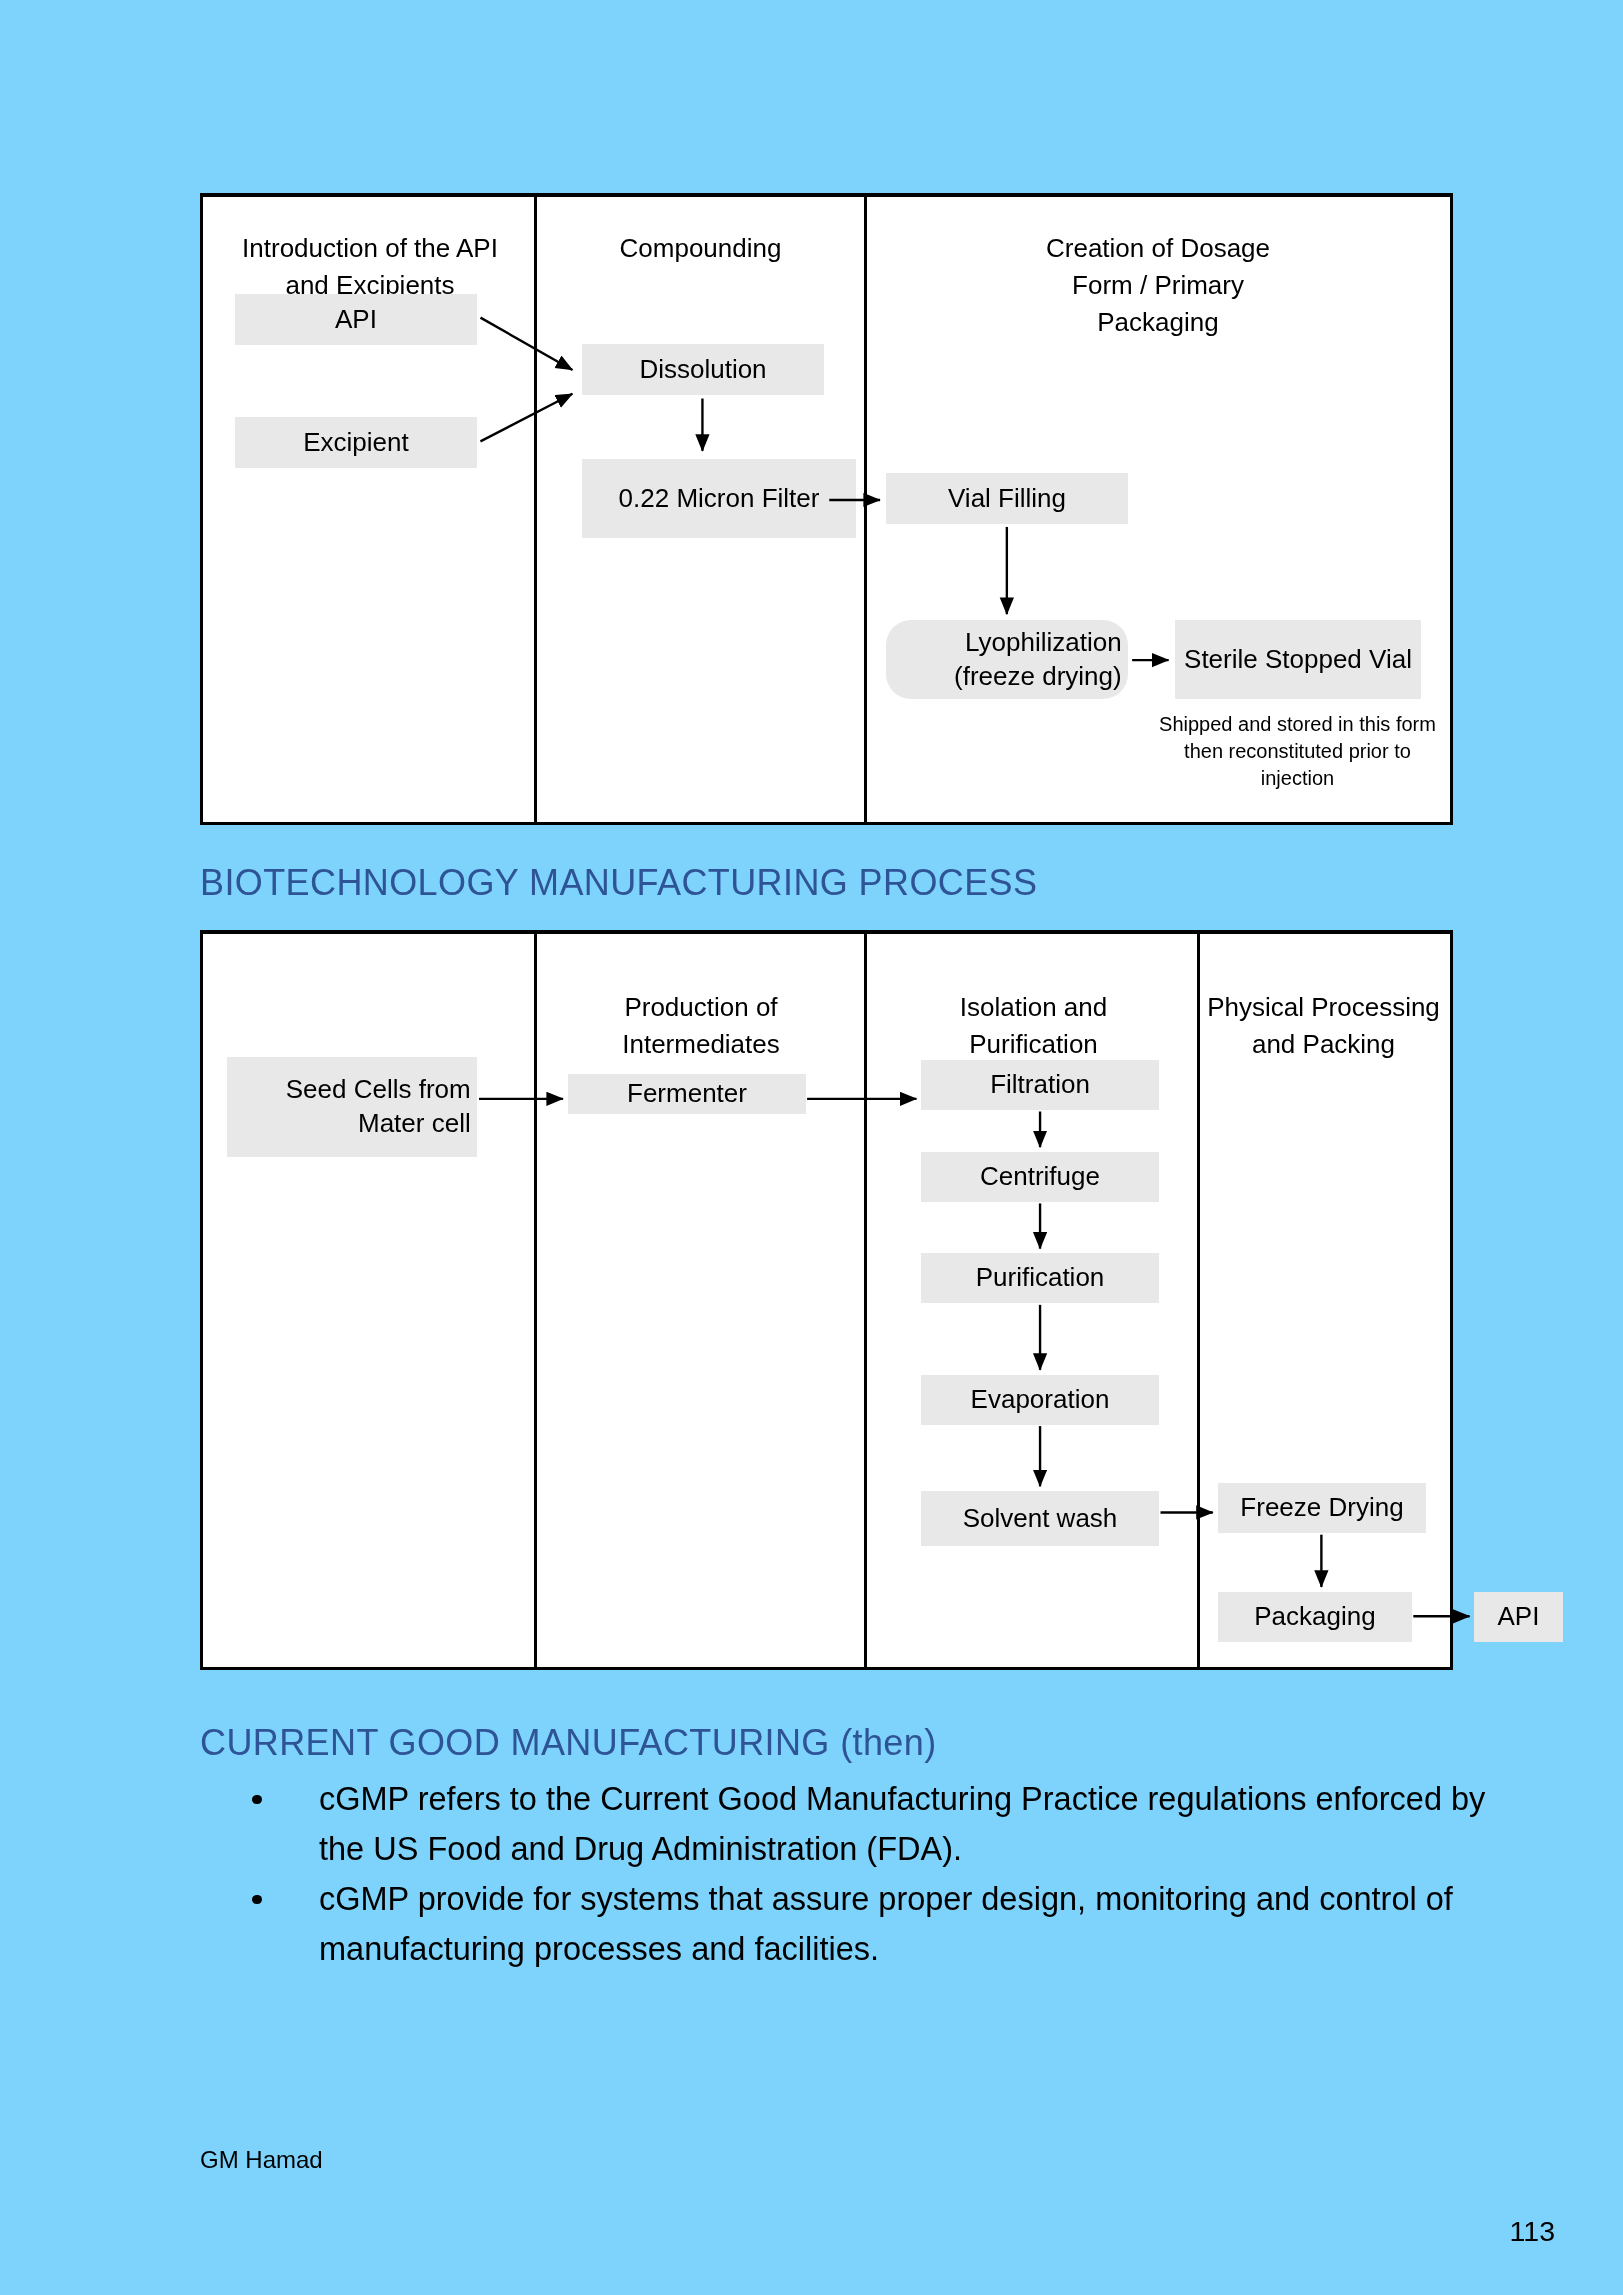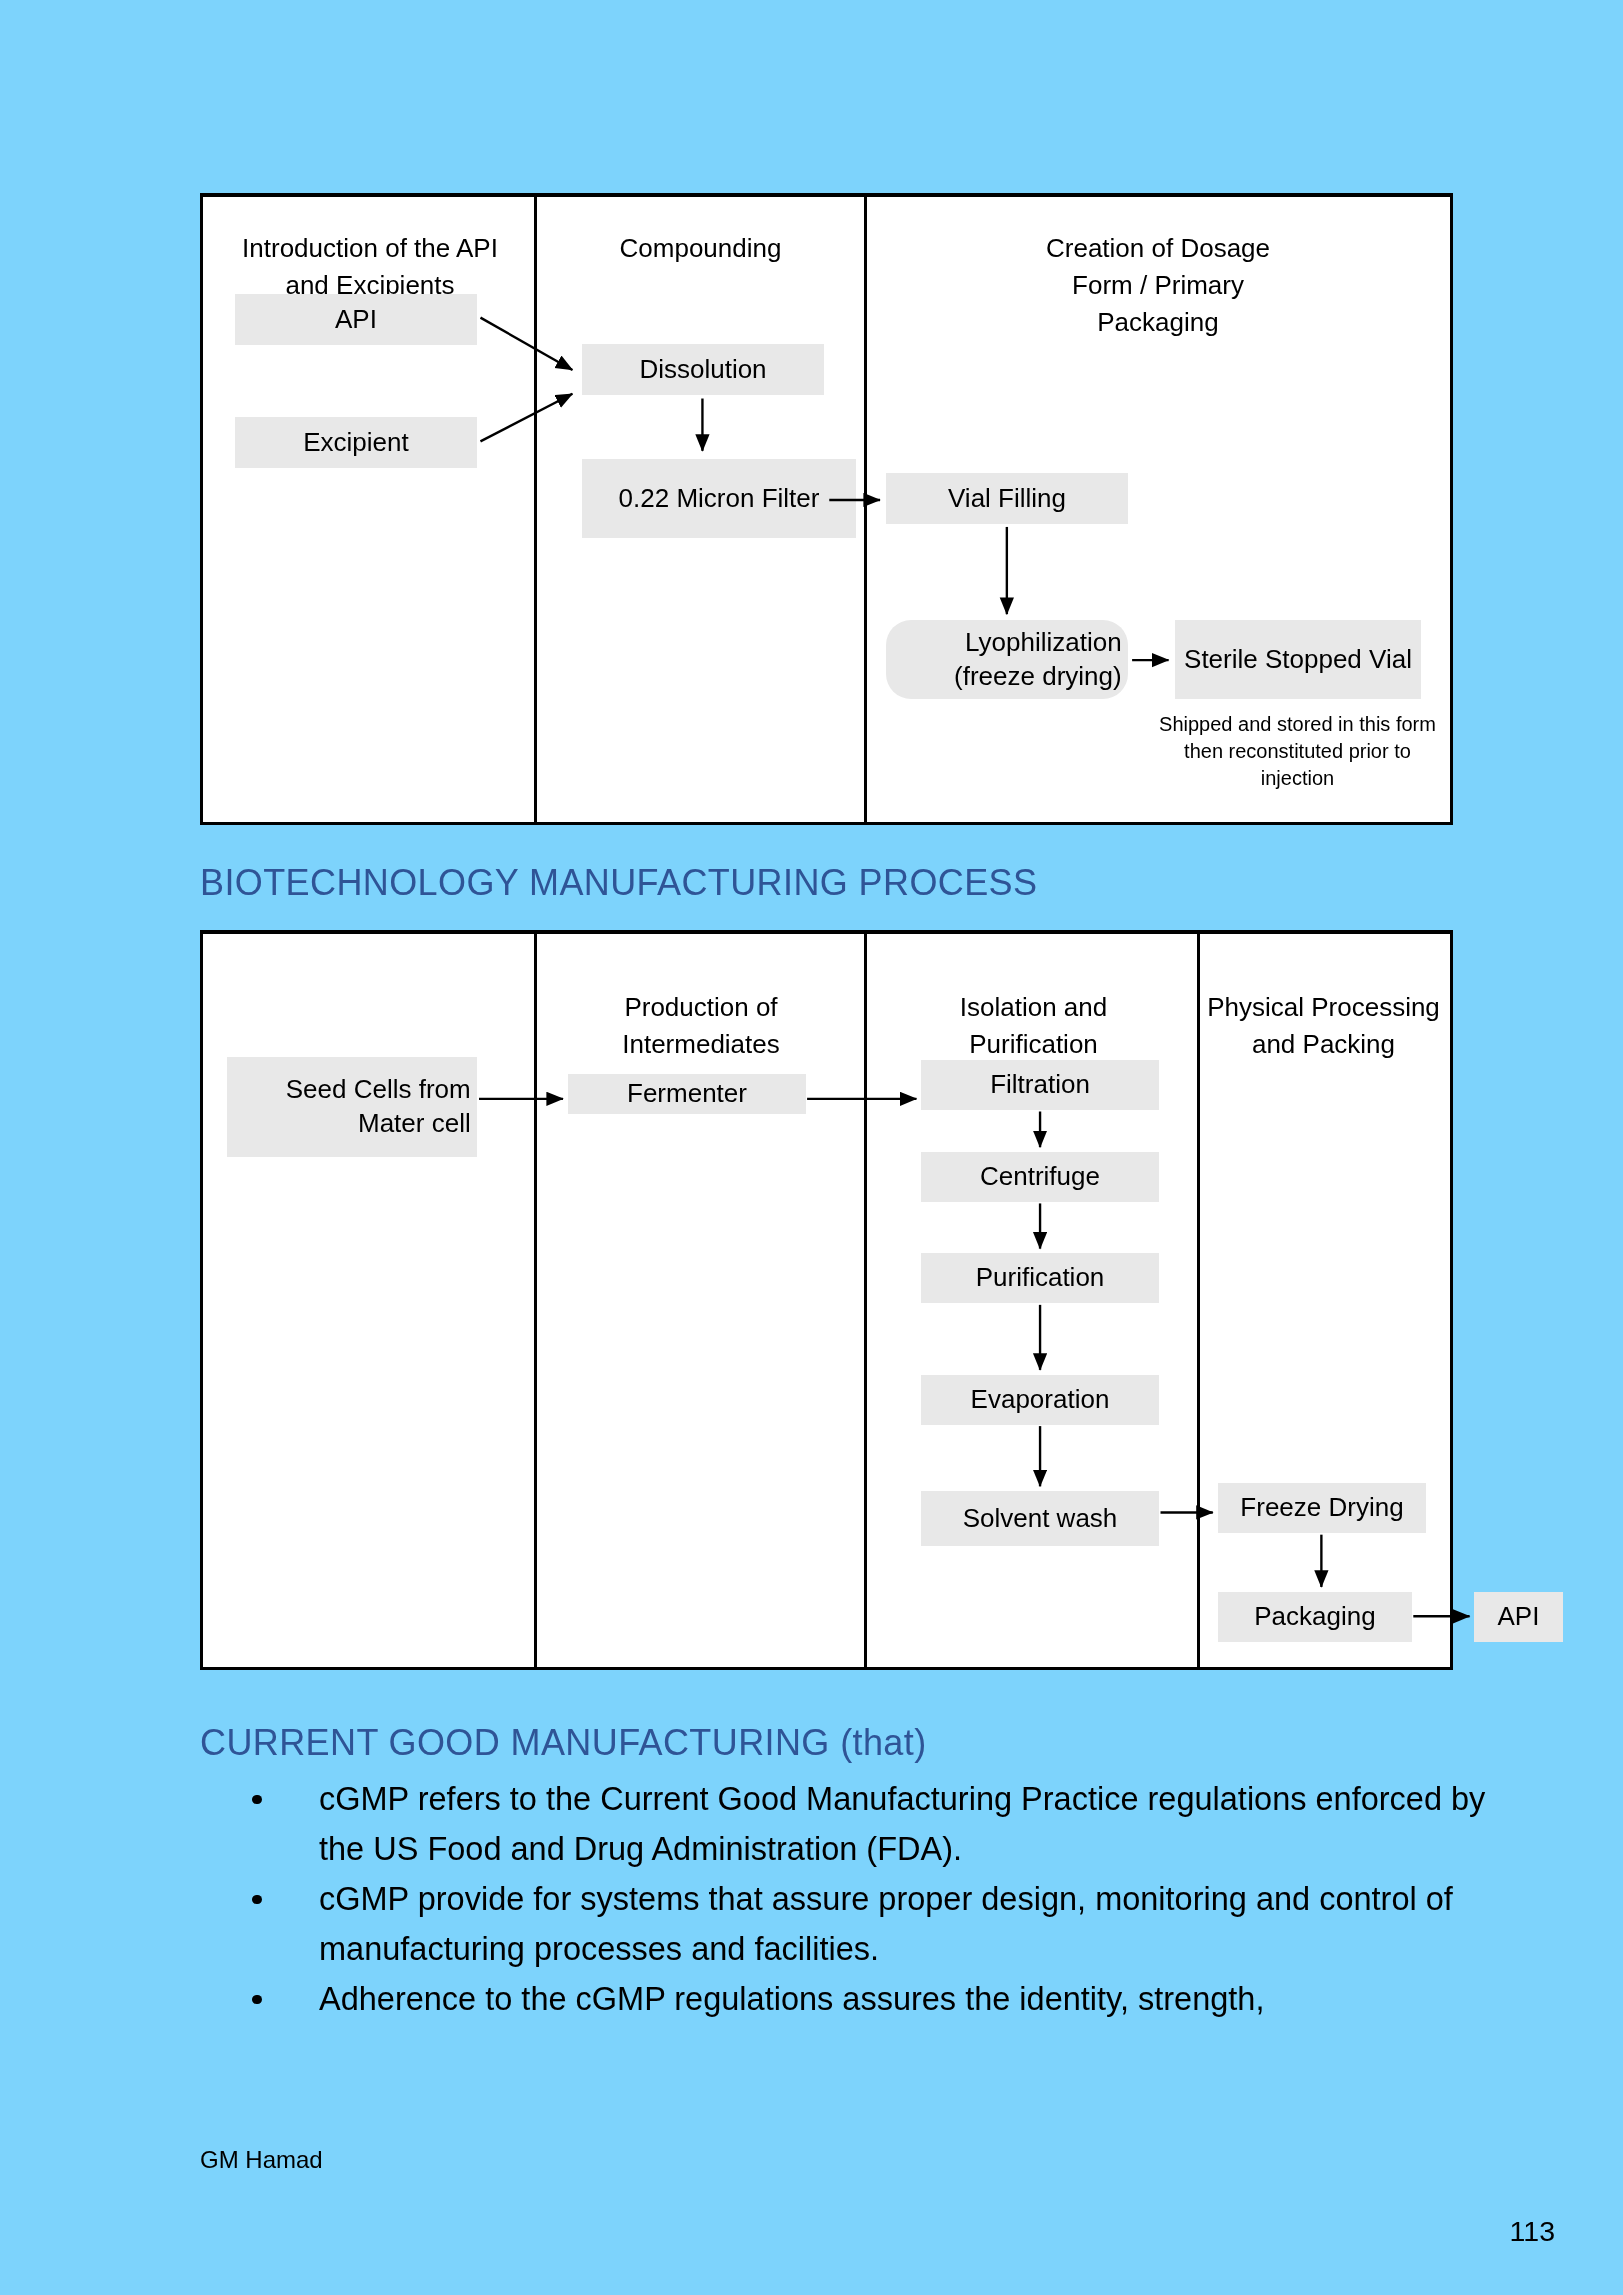--- a/index.html
+++ b/index.html
@@ -93,25 +93,24 @@
       <line x1="1056" y1="468" x2="1056" y2="550" marker-end="url(#ah2)"></line>
       <line x1="1056" y1="621" x2="1056" y2="697" marker-end="url(#ah2)"></line>
       <line x1="1208" y1="730" x2="1274" y2="730" marker-end="url(#ah2)"></line>
       <line x1="1411" y1="758" x2="1411" y2="824" marker-end="url(#ah2)"></line>
       <line x1="1527" y1="861" x2="1598" y2="861" marker-end="url(#ah2)"></line>
     </svg>
   </section>
 
   <div class="node" style="left:1474px;top:1592px;width:89px;height:50px;">API</div>
 
-  <h1 class="heading" style="left:200px;top:1722px;margin:0;font-weight:normal;">CURRENT GOOD MANUFACTURING (that)</h1>
+  <h1 class="heading" style="left:200px;top:1722px;margin:0;font-weight:normal;">CURRENT GOOD MANUFACTURING (then)</h1>
 
   <ul class="bullets">
     <li>cGMP refers to the Current Good Manufacturing Practice regulations enforced by the US Food and Drug Administration (FDA).</li>
     <li>cGMP provide for systems that assure proper design, monitoring and control of manufacturing processes and facilities.</li>
-    <li>Adherence to the cGMP regulations assures the identity, strength,</li>
   </ul>
 
   <div class="footer">GM Hamad</div>
   <div class="pagenum">113</div>
 
 </div>
 
 
 </body></html>

